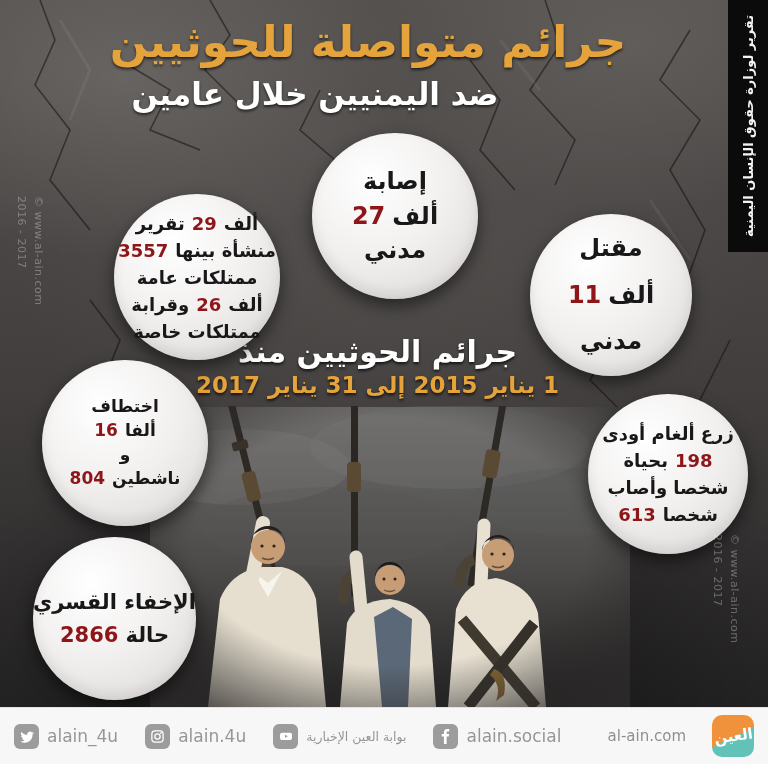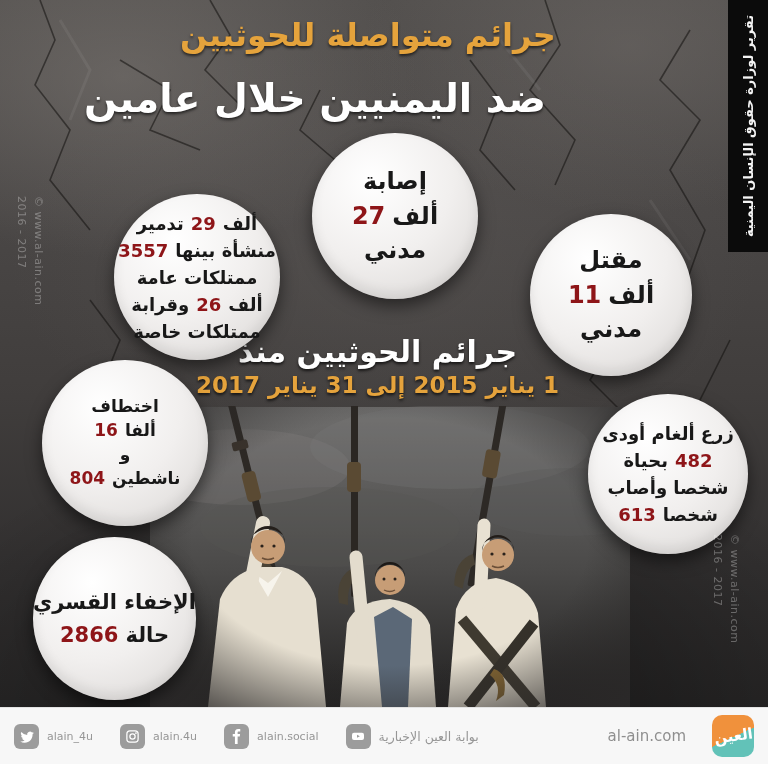--- a/index.html
+++ b/index.html
@@ -8,60 +8,60 @@
     background:
       radial-gradient(ellipse 420px 260px at 16% 10%, rgba(128,123,119,.50), transparent 70%),
       radial-gradient(ellipse 380px 240px at 82% 6%, rgba(116,111,108,.45), transparent 70%),
       radial-gradient(ellipse 520px 300px at 50% 34%, rgba(100,96,94,.35), transparent 72%),
       radial-gradient(ellipse 700px 420px at 50% 96%, rgba(0,0,0,.55), transparent 75%),
       linear-gradient(180deg,#53504e 0%,#4a4746 28%,#403d3c 52%,#323030 74%,#252424 100%);
   }
   .cracks{position:absolute;inset:0;pointer-events:none;}
   
   .title1{position:absolute;top:16px;left:8px;right:40px;text-align:center;
-    color:#E5A33C;font-size:32px;font-weight:bold;direction:rtl;text-shadow:0 2px 3px rgba(0,0,0,.6);}
+    color:#E5A33C;font-size:44px;font-weight:bold;direction:rtl;text-shadow:0 2px 3px rgba(0,0,0,.6);}
   .title2{position:absolute;top:76px;left:0;right:150px;text-align:center;
-    color:#ffffff;font-size:39px;font-weight:bold;direction:rtl;text-shadow:0 2px 3px rgba(0,0,0,.6);padding-left:12px;}
+    color:#ffffff;font-size:31px;font-weight:bold;direction:rtl;text-shadow:0 2px 3px rgba(0,0,0,.6);padding-left:12px;}
   
   .banner{position:absolute;top:0;right:0;width:40px;height:252px;background:#0b0b0b;}
   .banner span{position:absolute;top:50%;left:50%;transform:translate(-50%,-50%) rotate(-90deg);
     white-space:nowrap;direction:rtl;color:#f4f4f4;font-size:13px;font-weight:bold;letter-spacing:.5px;}
   
   .circle{position:absolute;border-radius:50%;
     background:radial-gradient(circle at 36% 28%, #ffffff 0%, #f1efee 50%, #d8d5d3 100%);
     box-shadow:0 7px 16px rgba(0,0,0,.5), inset 0 -6px 12px rgba(0,0,0,.08);
     display:flex;flex-direction:column;align-items:center;justify-content:center;
     color:#181818;font-weight:bold;text-align:center;padding:6px;box-sizing:border-box;}
   .stat-line{display:flex;direction:ltr;justify-content:center;align-items:baseline;gap:7px;white-space:nowrap;}
   .stat-line span{direction:rtl;unicode-bidi:plaintext;}
   .num{color:#8E1518;}
   #c-injured{left:312px;top:133px;width:166px;height:166px;font-size:24px;line-height:1.45;}
   #c-destroyed{left:114px;top:194px;width:166px;height:166px;font-size:18px;line-height:1.5;}
-  #c-killed{left:530px;top:214px;width:162px;height:162px;font-size:24px;line-height:1.45;}
+  #c-killed{left:530px;top:214px;width:162px;height:162px;font-size:24px;line-height:1.45;gap:12px;}
   #c-kidnapped{left:42px;top:360px;width:166px;height:166px;font-size:17px;line-height:1.4;}
   #c-mines{left:588px;top:394px;width:160px;height:160px;font-size:18px;line-height:1.5;}
   #c-disappearance{left:33px;top:537px;width:163px;height:163px;font-size:21px;line-height:1.55;}
   
   .period{position:absolute;left:150px;top:334px;width:455px;text-align:center;}
   .period .p1{color:#ffffff;font-size:30px;font-weight:bold;direction:rtl;text-shadow:0 2px 3px rgba(0,0,0,.7);}
   .period .p2{color:#E5A33C;font-size:23px;font-weight:bold;direction:rtl;margin-top:3px;text-shadow:0 2px 3px rgba(0,0,0,.7);}
   
   .wm{position:absolute;color:rgba(255,255,255,.30);font-size:11px;line-height:1.5;white-space:nowrap;
     transform:rotate(90deg);transform-origin:left top;text-align:left;letter-spacing:.5px;}
   #wm-left{left:46px;top:196px;}
   #wm-right{left:742px;top:534px;}
   
   .photo{position:absolute;left:150px;top:406px;width:480px;height:302px;}
   
   .footer{position:absolute;left:0;right:0;bottom:0;height:57px;background:#f7f7f7;
     display:flex;align-items:center;padding:0 14px;box-sizing:border-box;border-top:1px solid #e3e3e3;}
   .social{display:flex;align-items:center;margin-right:27px;cursor:pointer;}
   .sicon{width:25px;height:25px;border-radius:6px;background:#9c9c9c;display:flex;
     align-items:center;justify-content:center;margin-right:8px;flex:0 0 auto;}
-  .slabel{color:#969696;font-size:11px;}
+  .slabel{color:#969696;font-size:17px;}
   .slabel.ar{direction:rtl;font-size:12.5px;}
   .spacer{flex:1;}
   .site{color:#8f8f8f;font-size:15px;margin-right:26px;cursor:pointer;}
   .logo{width:42px;height:42px;border-radius:10px;cursor:pointer;
     background:linear-gradient(155deg,#F0913C 0%,#F0913C 52%,#62C2B8 52%,#62C2B8 100%);
     display:flex;align-items:center;justify-content:center;}
   .logo span{color:#ffffff;font-size:15px;font-weight:bold;direction:rtl;transform:rotate(-8deg);}
 </style>
 </head>
 <body>
@@ -176,21 +176,21 @@
       <div class="stat-line">
         <span class="num">27</span>
         <span>ألف</span>
       </div>
       <div class="stat-line">
         <span>مدني</span>
       </div>
     </div>
   <div class="circle" id="c-destroyed">
       <div class="stat-line">
-        <span>تدمير</span>
+        <span>تقرير</span>
         <span class="num">29</span>
         <span>ألف</span>
       </div>
       <div class="stat-line">
         <span class="num">3557</span>
         <span>منشأة بينها</span>
       </div>
       <div class="stat-line">
         <span>ممتلكات عامة</span>
       </div>
@@ -230,21 +230,21 @@
         <span class="num">804</span>
         <span>ناشطين</span>
       </div>
     </div>
   <div class="circle" id="c-mines">
       <div class="stat-line">
         <span>زرع ألغام أودى</span>
       </div>
       <div class="stat-line">
         <span>بحياة</span>
-        <span class="num">482</span>
+        <span class="num">198</span>
       </div>
       <div class="stat-line">
         <span>شخصا وأصاب</span>
       </div>
       <div class="stat-line">
         <span class="num">613</span>
         <span>شخصا</span>
       </div>
     </div>
   <div class="circle" id="c-disappearance">
@@ -280,35 +280,35 @@
         <svg width="15" height="15" viewBox="0 0 24 24" fill="none" stroke="#ffffff" stroke-width="2">
           <rect x="3" y="3" width="18" height="18" rx="5"></rect>
             <circle cx="12" cy="12" r="4.2"></circle>
             <circle cx="17.5" cy="6.5" r="1.4" fill="#ffffff" stroke="none"></circle>
         </svg>
       </div>
       <span class="slabel">alain.4u</span>
     </div>
     <div class="social">
       <div class="sicon">
-        <svg width="15" height="15" viewBox="0 0 24 24">
-            <path fill="#ffffff" d="M15.5 4H18V0h-3.2C11 0 9.5 2.6 9.5 5v3H6v4h3.5v12h4.3V12h3.4l.5-4h-3.9V5.4c0-1 .5-1.4 1.7-1.4z"></path>
-          </svg>
-      </div>
-      <span class="slabel">alain.social</span>
-    </div>
-    <div class="social">
-      <div class="sicon">
         <svg width="16" height="16" viewBox="0 0 24 24">
             <rect x="3" y="7" width="18" height="11" rx="3" fill="#ffffff"></rect>
             <path d="M10.5 10.2 L14.8 12.5 L10.5 14.8 Z" fill="#9c9c9c"></path>
           </svg>
       </div>
       <span class="slabel ar">بوابة العين الإخبارية</span>
     </div>
+    <div class="social">
+      <div class="sicon">
+        <svg width="15" height="15" viewBox="0 0 24 24">
+            <path fill="#ffffff" d="M15.5 4H18V0h-3.2C11 0 9.5 2.6 9.5 5v3H6v4h3.5v12h4.3V12h3.4l.5-4h-3.9V5.4c0-1 .5-1.4 1.7-1.4z"></path>
+          </svg>
+      </div>
+      <span class="slabel">alain.social</span>
+    </div>
     <div class="spacer"></div>
     <span class="site">al-ain.com</span>
     <div class="logo">
       <span>العين</span>
     </div>
   </div>
 
 </div>
 
 </body></html>

